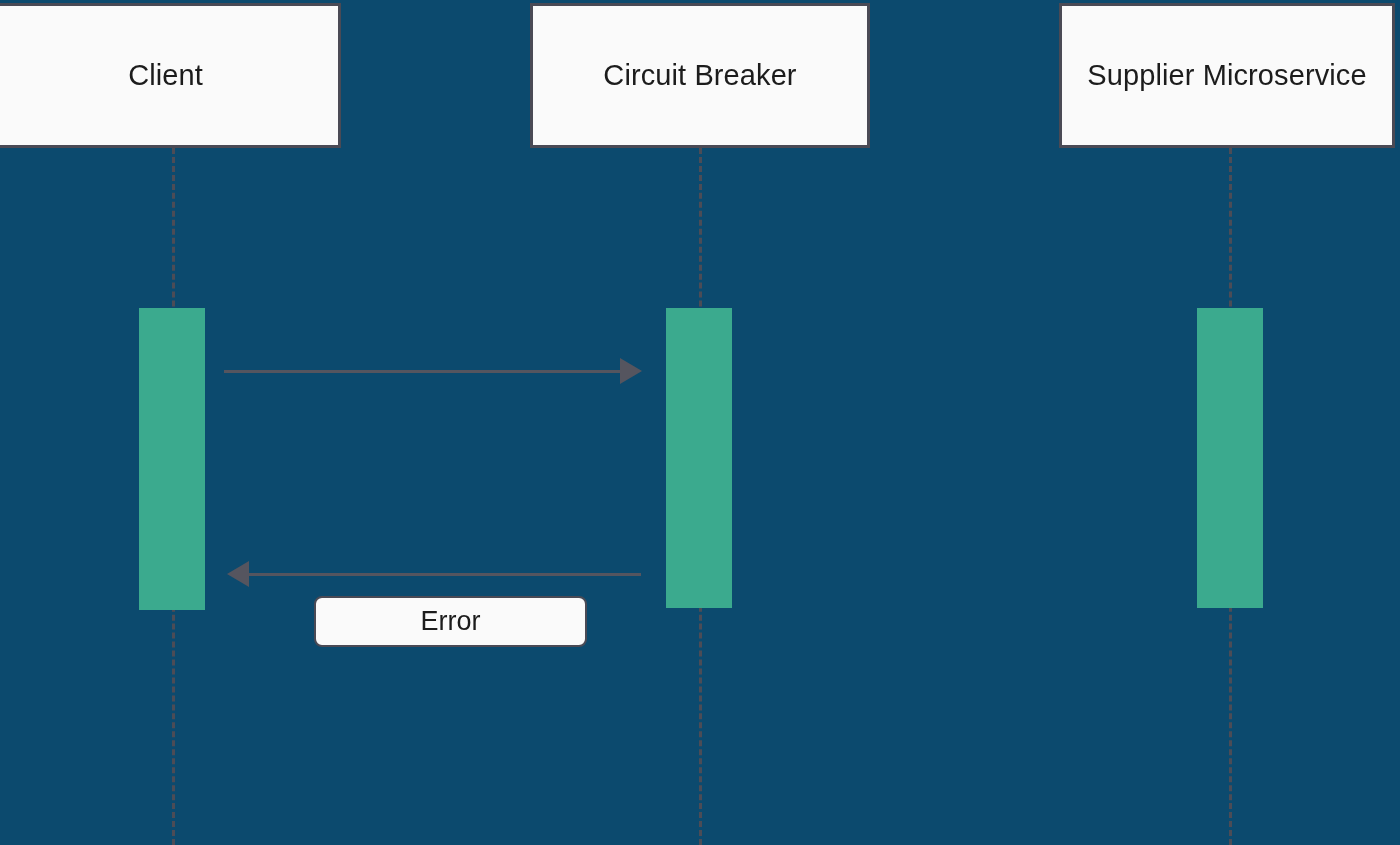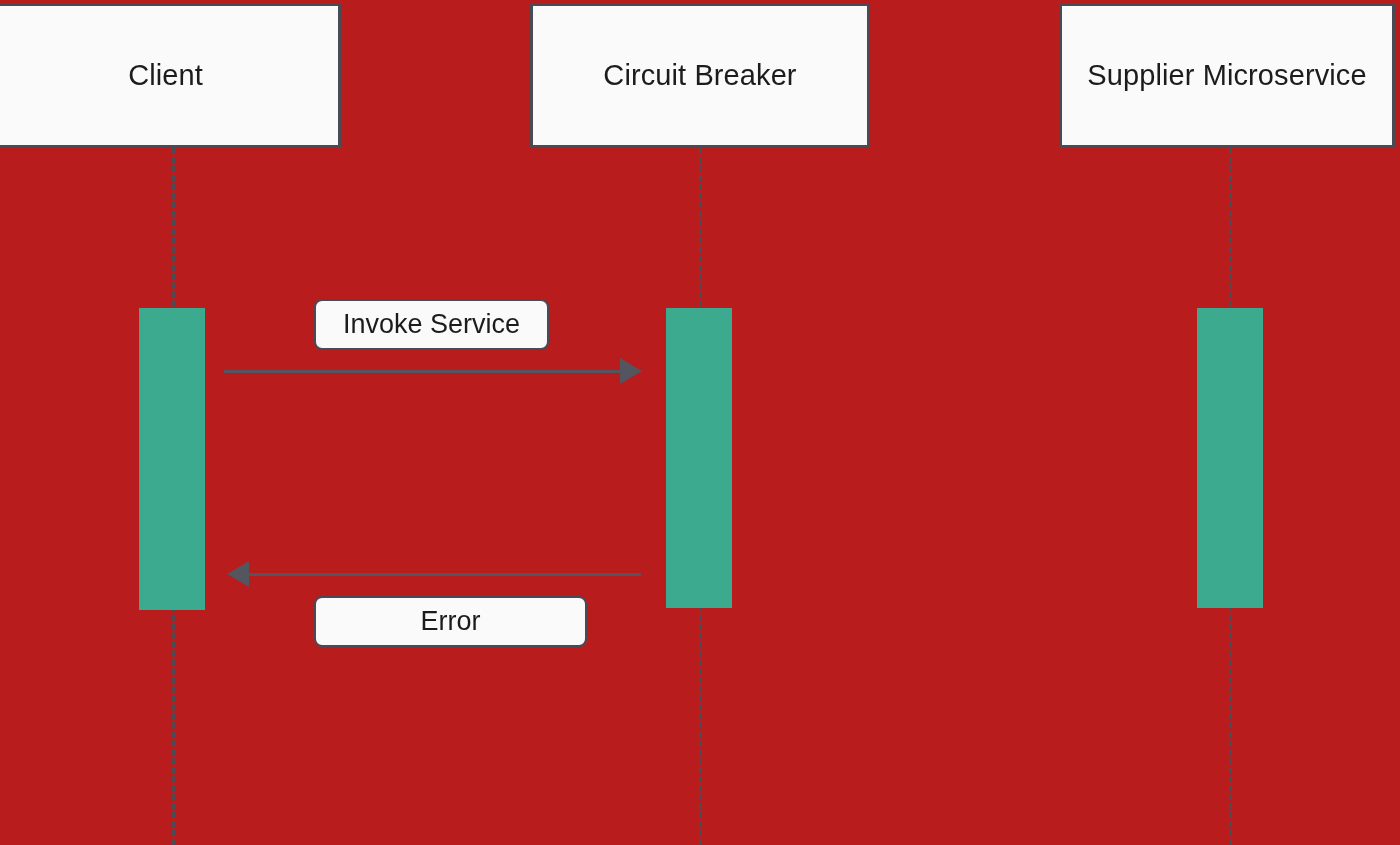--- a/index.html
+++ b/index.html
@@ -9,21 +9,21 @@
     background: #000000;
   }
   body {
     font-family: "Liberation Sans", sans-serif;
     -webkit-font-smoothing: antialiased;
   }
   #diagram {
     position: relative;
     width: 1400px;
     height: 845px;
-    background: #b91c1c;
+    background: #0c4a6e;
     overflow: hidden;
   }
   
   .participant-box {
     position: absolute;
     box-sizing: border-box;
     background: #FAFAFA;
     border: 3px solid #4A4A55;
     display: flex;
     align-items: center;
@@ -104,23 +104,20 @@
   <div class="participant-box" style="left:530px; top:3px; width:340px; height:145px;">
     <span class="participant-label">Circuit Breaker</span>
   </div>
 
   <div class="participant-box" style="left:1059px; top:3px; width:336px; height:145px;">
     <span class="participant-label">Supplier Microservice</span>
   </div>
 
   <div class="msg-line" style="left:224px; top:370px; width:397px;"></div>
   <div class="arrowhead right" style="left:620px; top:358px;"></div>
-  <div class="msg-label" style="left:314px; top:299px; width:235px; height:51px;">
-    <span class="msg-label-text">Invoke Service</span>
-  </div>
 
   <div class="msg-line" style="left:249px; top:573px; width:392px;"></div>
   <div class="arrowhead left" style="left:227px; top:561px;"></div>
   <div class="msg-label" style="left:314px; top:596px; width:273px; height:51px;">
     <span class="msg-label-text">Error</span>
   </div>
 
 </div>
 
 </body></html>

